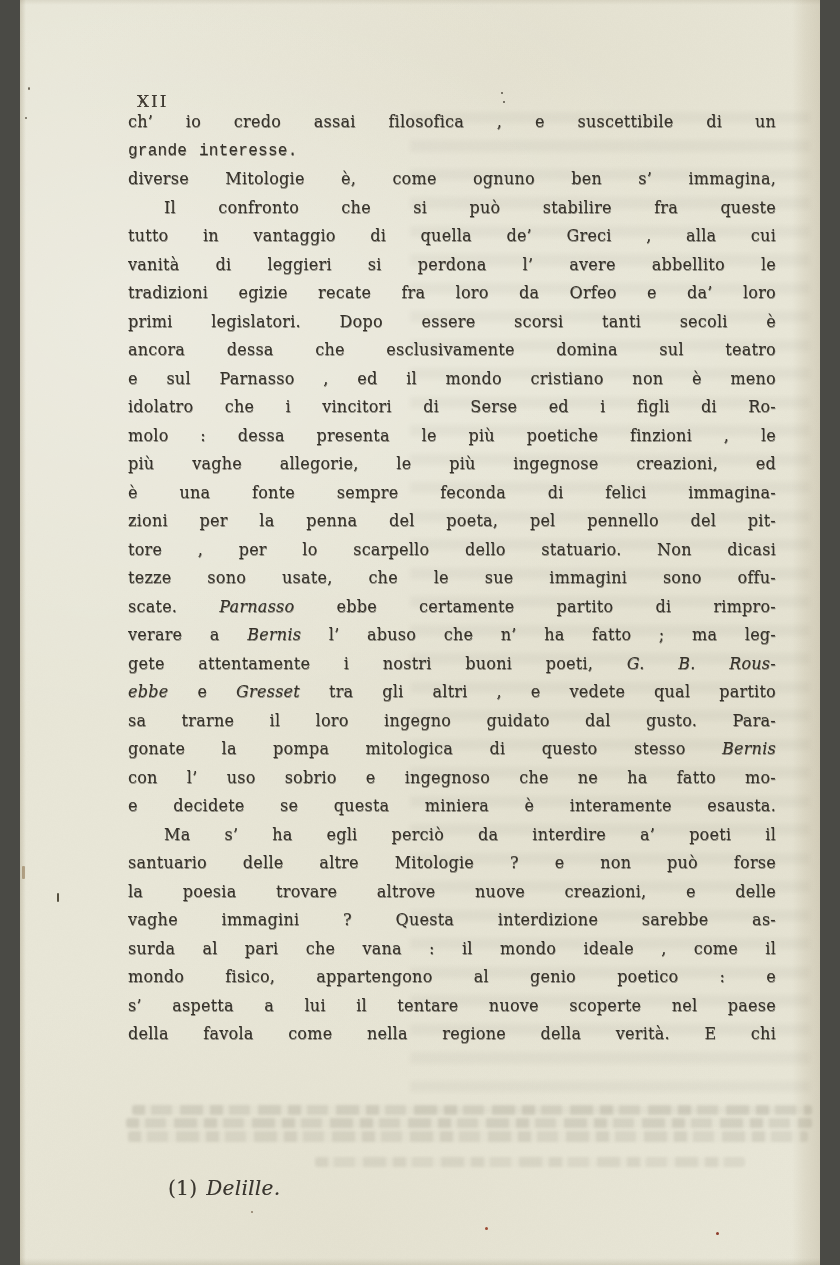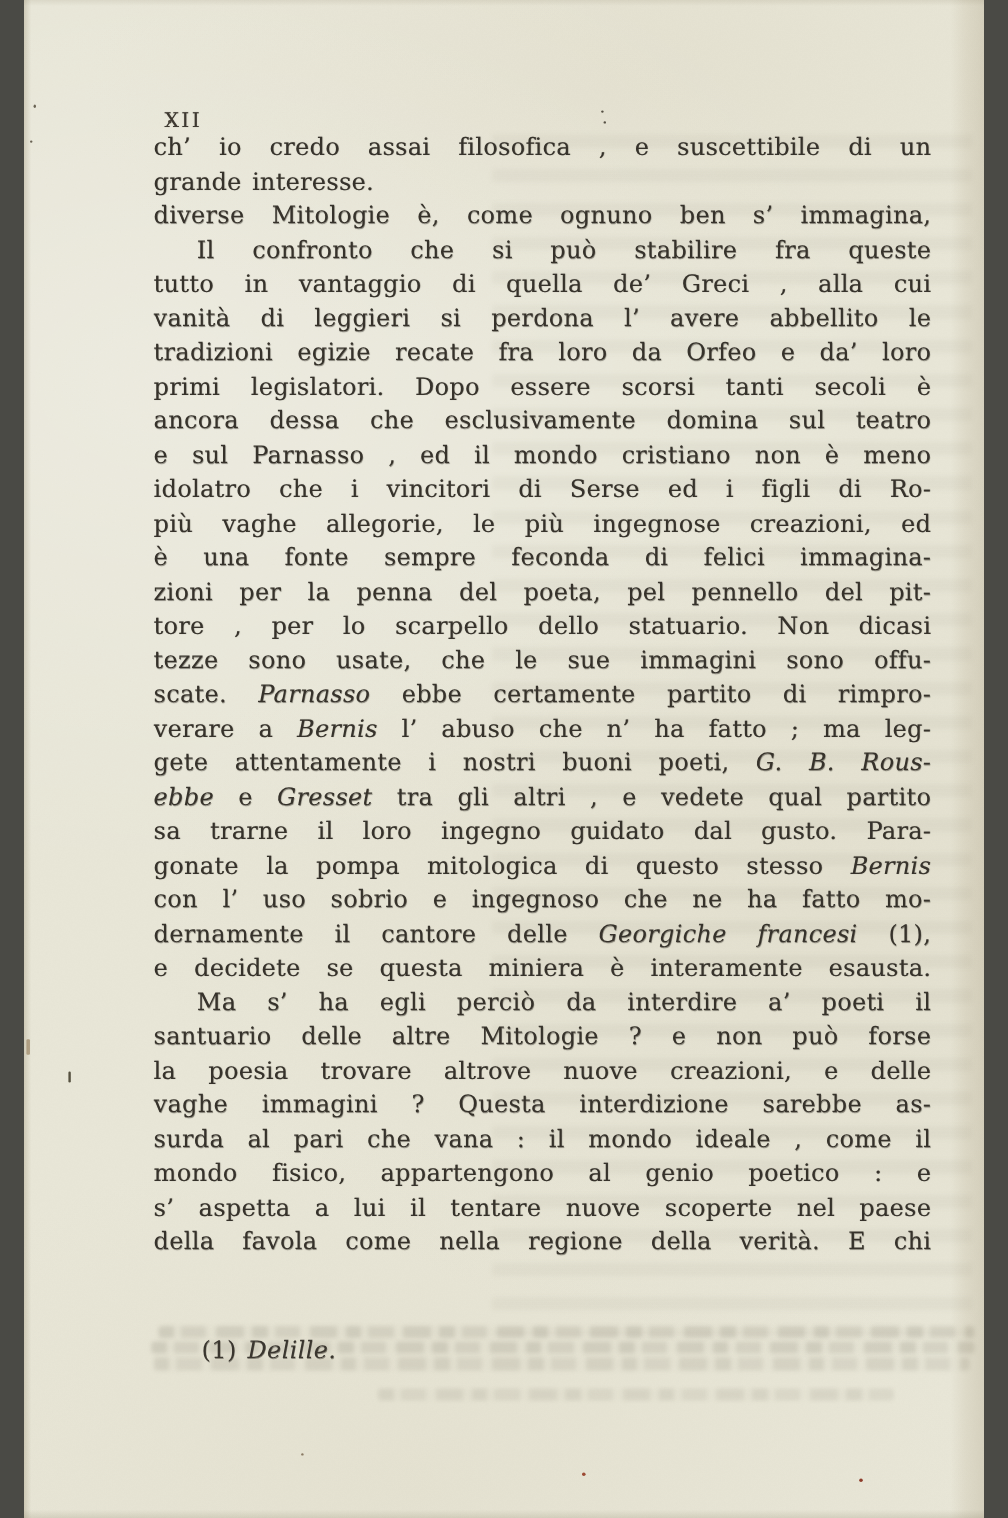--- a/index.html
+++ b/index.html
@@ -19,34 +19,34 @@
   .grain{position:absolute;inset:0;width:100%;height:100%;opacity:.45;pointer-events:none;}
 
   .page-number{
     position:absolute;left:117px;top:91px;
     font-size:17px;letter-spacing:2px;color:#3e3931;
     text-shadow:0 0 .6px rgba(62,57,49,.7);
   }
 
   .textblock{
     position:absolute;left:108px;top:108px;width:648px;
-    color:#36322b;font-size:20px;letter-spacing:.25px;word-spacing:2px;
+    color:#36322b;font-size:16px;letter-spacing:.25px;word-spacing:2px;
     text-shadow:.4px .5px .6px rgba(44,39,31,.5);
   }
   .line{
     height:28.5px;line-height:28.5px;
     text-align:justify;text-align-last:justify;text-justify:inter-word;
     overflow:hidden;white-space:nowrap;
   }
-  .line.nojust{text-align:center;text-align-last:left;}
+  .line.nojust{text-align:center;text-align-last:left;font-family:Liberation Mono, monospace;}
   .line.indent{padding-left:36px;}
   .it{font-style:italic;}
 
   .footnote{
-    position:absolute;left:148px;top:1113px;
+    position:absolute;left:148px;top:1176px;
     font-size:20px;color:#3a362f;letter-spacing:.3px;
     text-shadow:.3px .4px .5px rgba(44,39,31,.45);
   }
   .footnote .it{margin-left:9px;}
 
   
   .ghost-columns{
     position:absolute;left:390px;top:112px;width:400px;height:1000px;
     background:repeating-linear-gradient(180deg,
       rgba(112,107,88,0.10) 0px, rgba(112,107,88,0.10) 11px,
@@ -129,33 +129,33 @@
       <div class="line nojust"><span>grande interesse.</span></div>
       <div class="line"><span>diverse Mitologie è, come ognuno ben s’ immagina,</span></div>
       <div class="line indent"><span>Il confronto che si può stabilire fra queste</span></div>
       <div class="line"><span>tutto in vantaggio di quella de’ Greci , alla cui</span></div>
       <div class="line"><span>vanità di leggieri si perdona l’ avere abbellito le</span></div>
       <div class="line"><span>tradizioni egizie recate fra loro da Orfeo e da’ loro</span></div>
       <div class="line"><span>primi legislatori. Dopo essere scorsi tanti secoli è</span></div>
       <div class="line"><span>ancora dessa che esclusivamente domina sul teatro</span></div>
       <div class="line"><span>e sul Parnasso , ed il mondo cristiano non è meno</span></div>
       <div class="line"><span>idolatro che i vincitori di Serse ed i figli di Ro-</span></div>
+      <div class="line"><span>molo : dessa presenta le più poetiche finzioni , le</span></div>
       <div class="line"><span>più vaghe allegorie, le più ingegnose creazioni, ed</span></div>
       <div class="line"><span>è una fonte sempre feconda di felici immagina-</span></div>
       <div class="line"><span>zioni per la penna del poeta, pel pennello del pit-</span></div>
       <div class="line"><span>tore , per lo scarpello dello statuario. Non dicasi</span></div>
       <div class="line"><span>tezze sono usate, che le sue immagini sono offu-</span></div>
       <div class="line"><span>scate. </span><span class="it">Parnasso</span><span> ebbe certamente partito di rimpro-</span></div>
       <div class="line"><span>verare a </span><span class="it">Bernis</span><span> l’ abuso che n’ ha fatto ; ma leg-</span></div>
       <div class="line"><span>gete attentamente i nostri buoni poeti, </span><span class="it">G. B. Rous-</span></div>
       <div class="line"><span class="it">ebbe</span><span> e </span><span class="it">Gresset</span><span> tra gli altri , e vedete qual partito</span></div>
       <div class="line"><span>sa trarne il loro ingegno guidato dal gusto. Para-</span></div>
       <div class="line"><span>gonate la pompa mitologica di questo stesso </span><span class="it">Bernis</span></div>
       <div class="line"><span>con l’ uso sobrio e ingegnoso che ne ha fatto mo-</span></div>
-      <div class="line"><span>dernamente il cantore delle </span><span class="it">Georgiche francesi</span><span> (1),</span></div>
       <div class="line"><span>e decidete se questa miniera è interamente esausta.</span></div>
       <div class="line indent"><span>Ma s’ ha egli perciò da interdire a’ poeti il</span></div>
       <div class="line"><span>santuario delle altre Mitologie ? e non può forse</span></div>
       <div class="line"><span>la poesia trovare altrove nuove creazioni, e delle</span></div>
       <div class="line"><span>vaghe immagini ? Questa interdizione sarebbe as-</span></div>
       <div class="line"><span>surda al pari che vana : il mondo ideale , come il</span></div>
       <div class="line"><span>mondo fisico, appartengono al genio poetico : e</span></div>
       <div class="line"><span>s’ aspetta a lui il tentare nuove scoperte nel paese</span></div>
       <div class="line"><span>della favola come nella regione della verità. E chi</span></div>
     </div>

